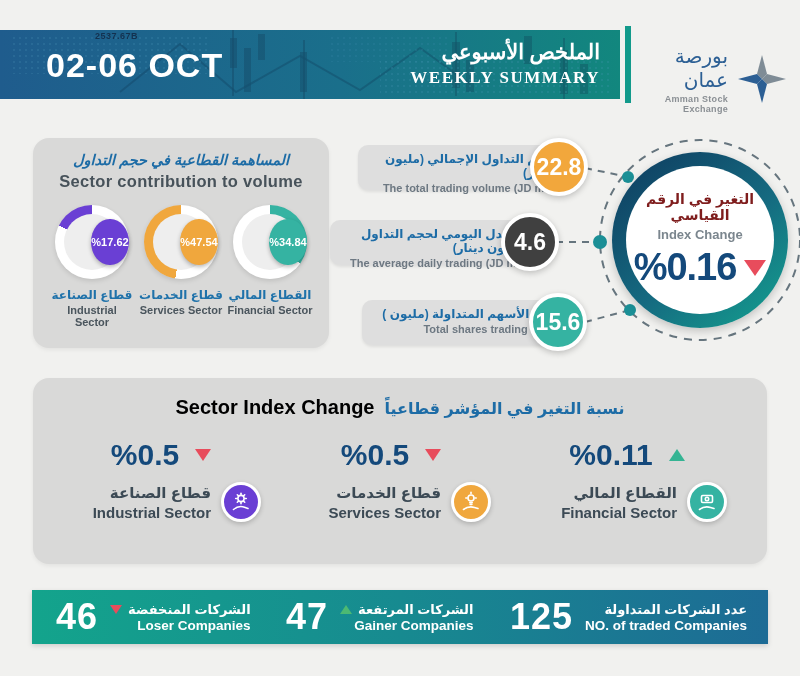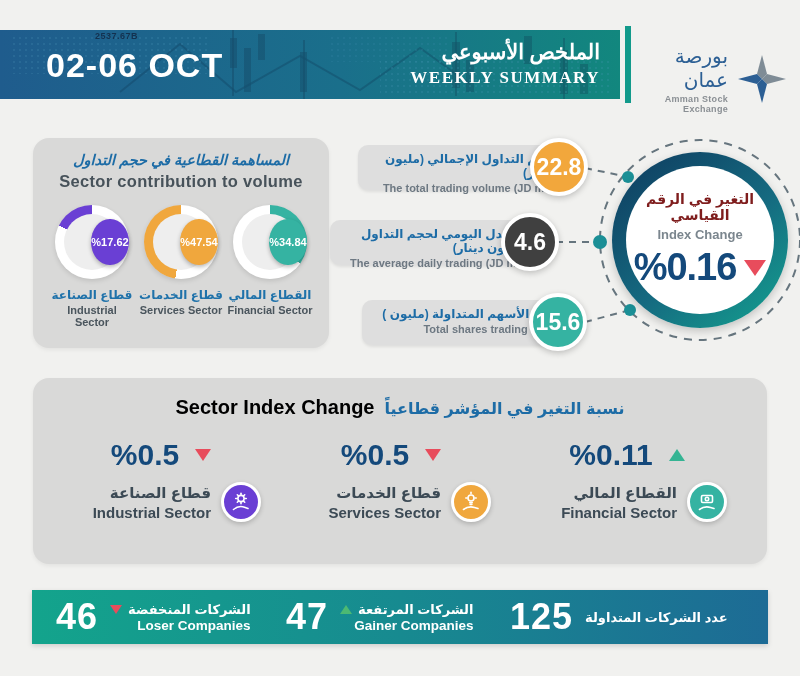--- a/index.html
+++ b/index.html
@@ -332,15 +332,16 @@
       <div class="bot-en">Gainer Companies</div>
     </div>
   </div>
 
   <div class="bot-group" style="left:478px;">
     <span class="bot-num">125</span>
     <div class="bot-labels">
       <div class="bot-ar-row">
         <span class="bot-ar">عدد الشركات المتداولة</span>
       </div>
+      <div class="bot-en">NO. of traded Companies</div>
     </div>
   </div>
 </div>
 
 </body></html>

